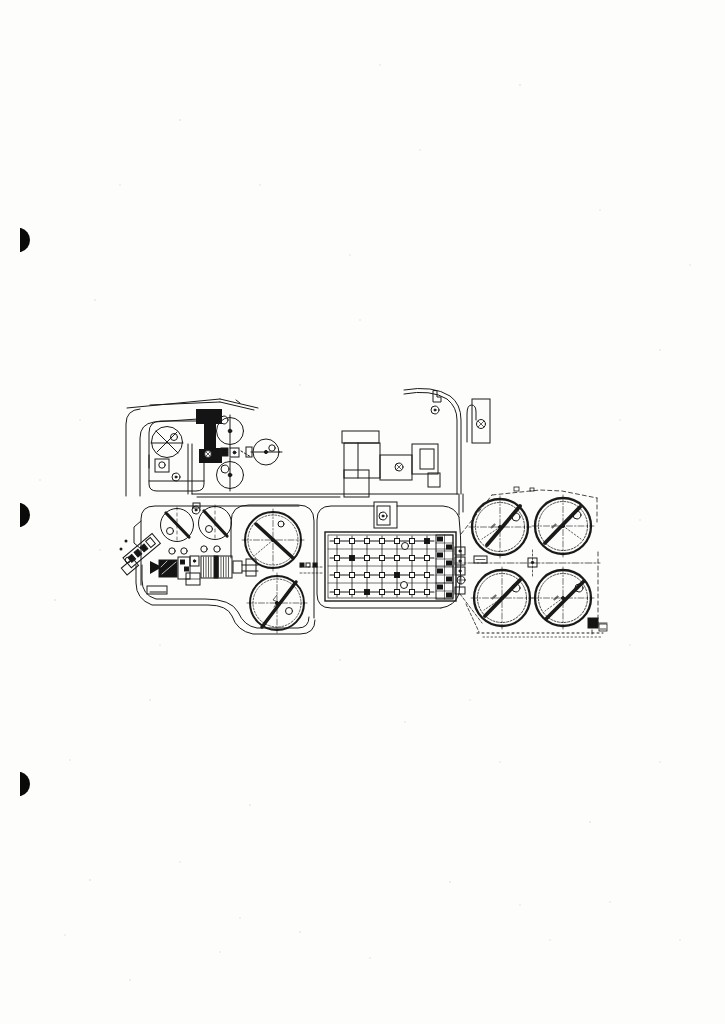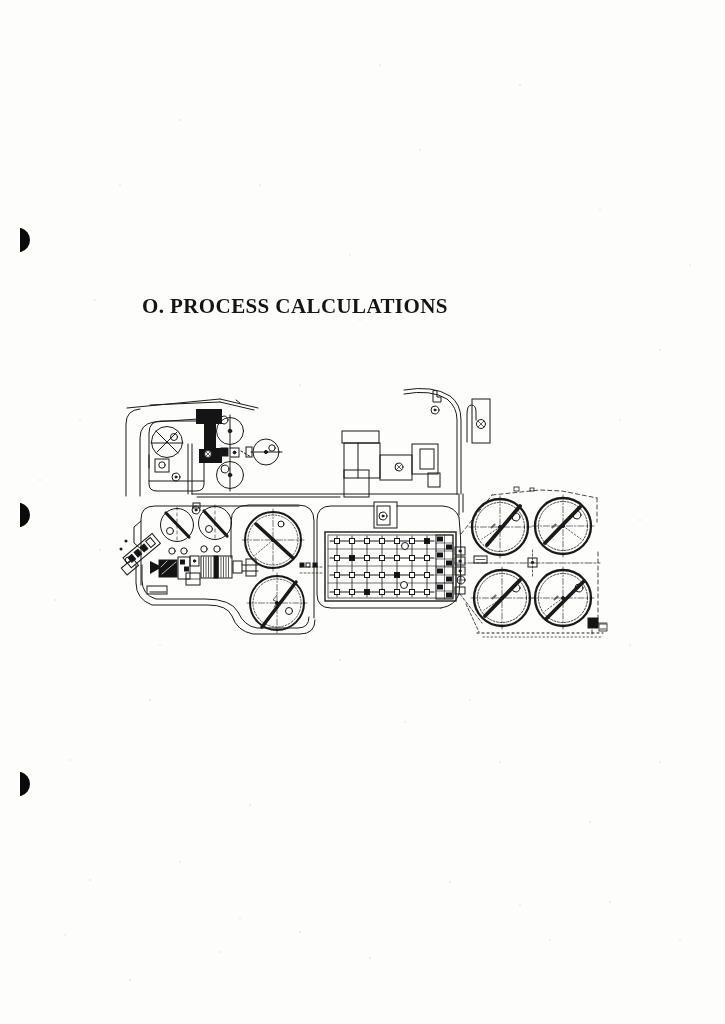--- a/index.html
+++ b/index.html
@@ -25,21 +25,20 @@
     position:absolute;
     left:0;top:0;
     width:725px;height:1024px;
   }
 </style>
 </head>
 <body>
 
 <div class="page">
 
-  <h1 class="title">O. PROCESS CALCULATIONS</h1>
 
   <svg class="plan" viewBox="0 0 725 1024" role="img" aria-label="Scanned site plan drawing of a wastewater treatment plant showing circular clarifier tanks, a rectangular aeration basin grid, buildings, roads and dashed fence lines">
 
     <g fill="#8a8a8a" opacity="0.30">
       <circle cx="180" cy="120" r="0.8"></circle>
         <circle cx="420" cy="150" r="0.7"></circle>
         <circle cx="95" cy="300" r="0.8"></circle>
       <circle cx="600" cy="210" r="0.7"></circle>
         <circle cx="350" cy="255" r="0.7"></circle>
         <circle cx="520" cy="85" r="0.8"></circle>

